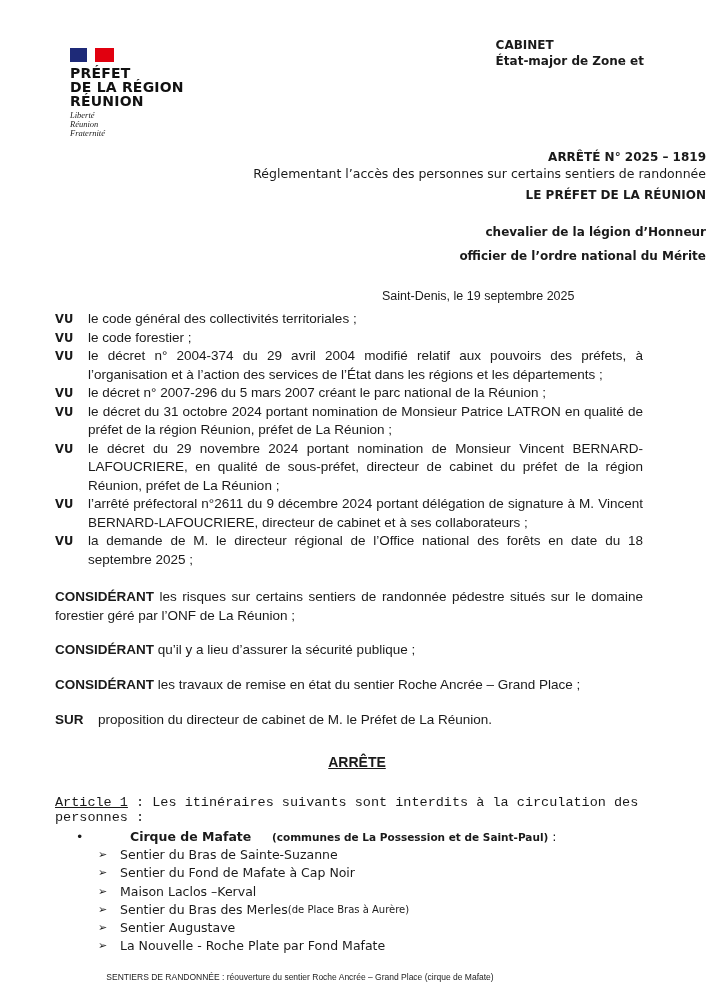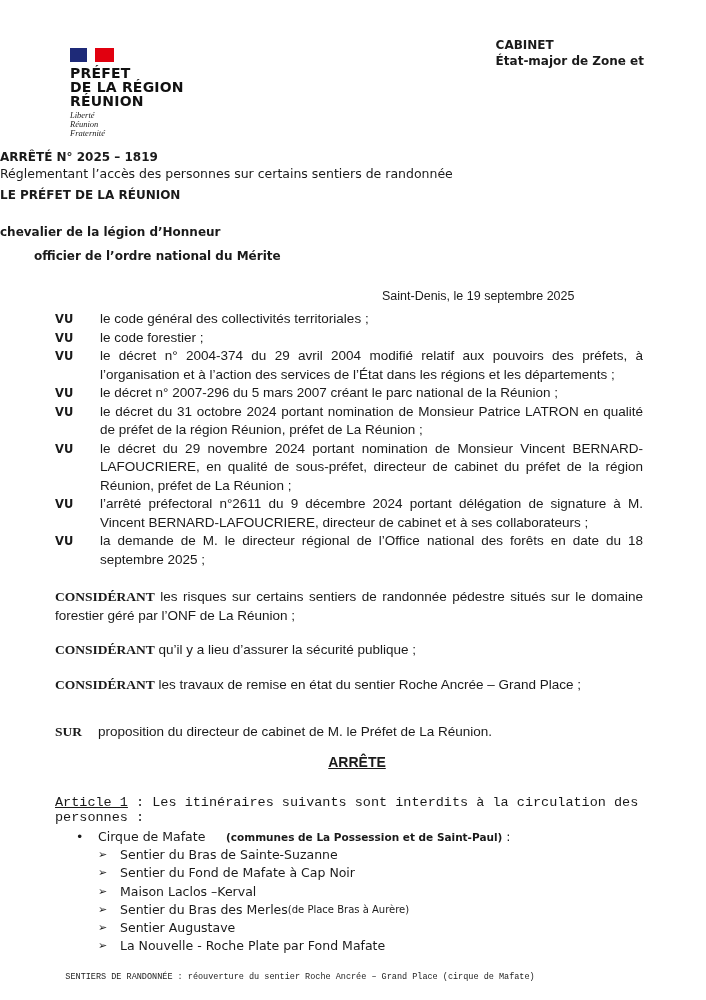--- a/index.html
+++ b/index.html
@@ -10,57 +10,57 @@
   .flag { display: flex; width: 44px; height: 14px; margin-bottom: 4px; }
   .flag .blue { width: 17px; background: #1e2a78; }
   .flag .gap { width: 8px; background: #ffffff; }
   .flag .red { width: 19px; background: #e1000f; }
   .logo-title { font-family: "DejaVu Sans", sans-serif; font-weight: bold; font-size: 14px; line-height: 14px; color: #111; letter-spacing: 0.2px; }
   .motto { font-family: "Liberation Serif", serif; font-style: italic; font-size: 8.5px; line-height: 9px; color: #222; margin-top: 3px; }
 
   .header-right { position: absolute; right: 62px; top: 37px; text-align: left; font-family: "DejaVu Sans", sans-serif; font-size: 12px; line-height: 16px; font-weight: bold; color: #1a1a1a; }
   .header-right .l2, .header-right .l3 { font-weight: bold; font-size: 12px; }
 
-  .center { position: absolute; left: 0; width: 706px; text-align: left; font-family: "DejaVu Sans", sans-serif; }
+  .center { position: absolute; left: 0; width: 706px; text-align: right; font-family: "DejaVu Sans", sans-serif; }
   .arrete-no { top: 150px; font-weight: bold; font-size: 12px; }
   .arrete-sub { top: 166px; font-size: 12.5px; }
   .prefet { top: 188px; font-weight: bold; font-size: 12px; }
   .chev { top: 225px; font-weight: bold; font-size: 12px; }
   .offic { top: 249px; font-weight: bold; font-size: 12px; padding-left: 34px; }
 
   .date { position: absolute; left: 382px; top: 289px; font-size: 12.5px; font-family: "Liberation Sans", sans-serif; }
 
   .vu-list { position: absolute; left: 55px; top: 310px; width: 588px; font-size: 13.5px; line-height: 18.5px; }
   .vu-row { display: flex; }
   .vu-key { width: 33px; flex-shrink: 0; font-weight: bold; font-family: "DejaVu Sans", sans-serif; font-size: 11.5px; }
-  .vu-text { flex: 1; text-align: justify; margin-left: 12px; }
+  .vu-text { flex: 1; text-align: justify; }
 
   .para { position: absolute; left: 55px; width: 588px; font-size: 13.5px; line-height: 18.5px; text-align: justify; }
-  .para b { font-family: Liberation Serif, serif; margin-top: 12px; }
+  .para b { font-family: Liberation Sans, sans-serif; }
   .p1 { top: 588px; }
   .p2 { top: 641px; }
   .p3 { top: 676px; }
   .p4 { top: 711px; }
   .sur-key { display: inline-block; width: 43px; font-weight: bold; }
 
   .arrete-title { position: absolute; left: 4px; width: 706px; top: 754px; text-align: center; font-weight: bold; font-size: 14px; text-decoration: underline; }
   .article { position: absolute; left: 55px; top: 795px; font-size: 13.5px; font-family: Liberation Mono, monospace; }
   .article .lab { text-decoration: underline; }
 
   .bullet-block { position: absolute; left: 76px; top: 828px; font-family: "DejaVu Sans", sans-serif; }
   .bullet-head { font-size: 12.5px; line-height: 18px; }
   .bullet-head .dot { display: inline-block; width: 22px; }
-  .bullet-head .name { font-weight: normal; }
+  .bullet-head .name { font-weight: bold; margin-left: 32px; }
   .bullet-head .paren { font-weight: bold; font-size: 10.5px; padding-left: 17px; }
   .sub-list { margin-left: 22px; font-size: 12.5px; line-height: 18.3px; }
   .sub-item { display: flex; }
   .arrow { width: 22px; font-size: 11px; }
   .small { font-size: 10px; }
 
-  .footer { position: absolute; left: 0; width: 600px; top: 972px; text-align: center; font-family: Liberation Mono, monospace; font-size: 8.5px; color: #222; }
+  .footer { position: absolute; left: 0; width: 600px; top: 972px; text-align: center; font-family: Liberation Sans, sans-serif; font-size: 8.5px; color: #222; }
 </style>
 </head>
 <body>
 
 <div class="logo-block">
   <div class="flag">
     <div class="blue"></div>
       <div class="gap"></div>
       <div class="red"></div>
   </div>

